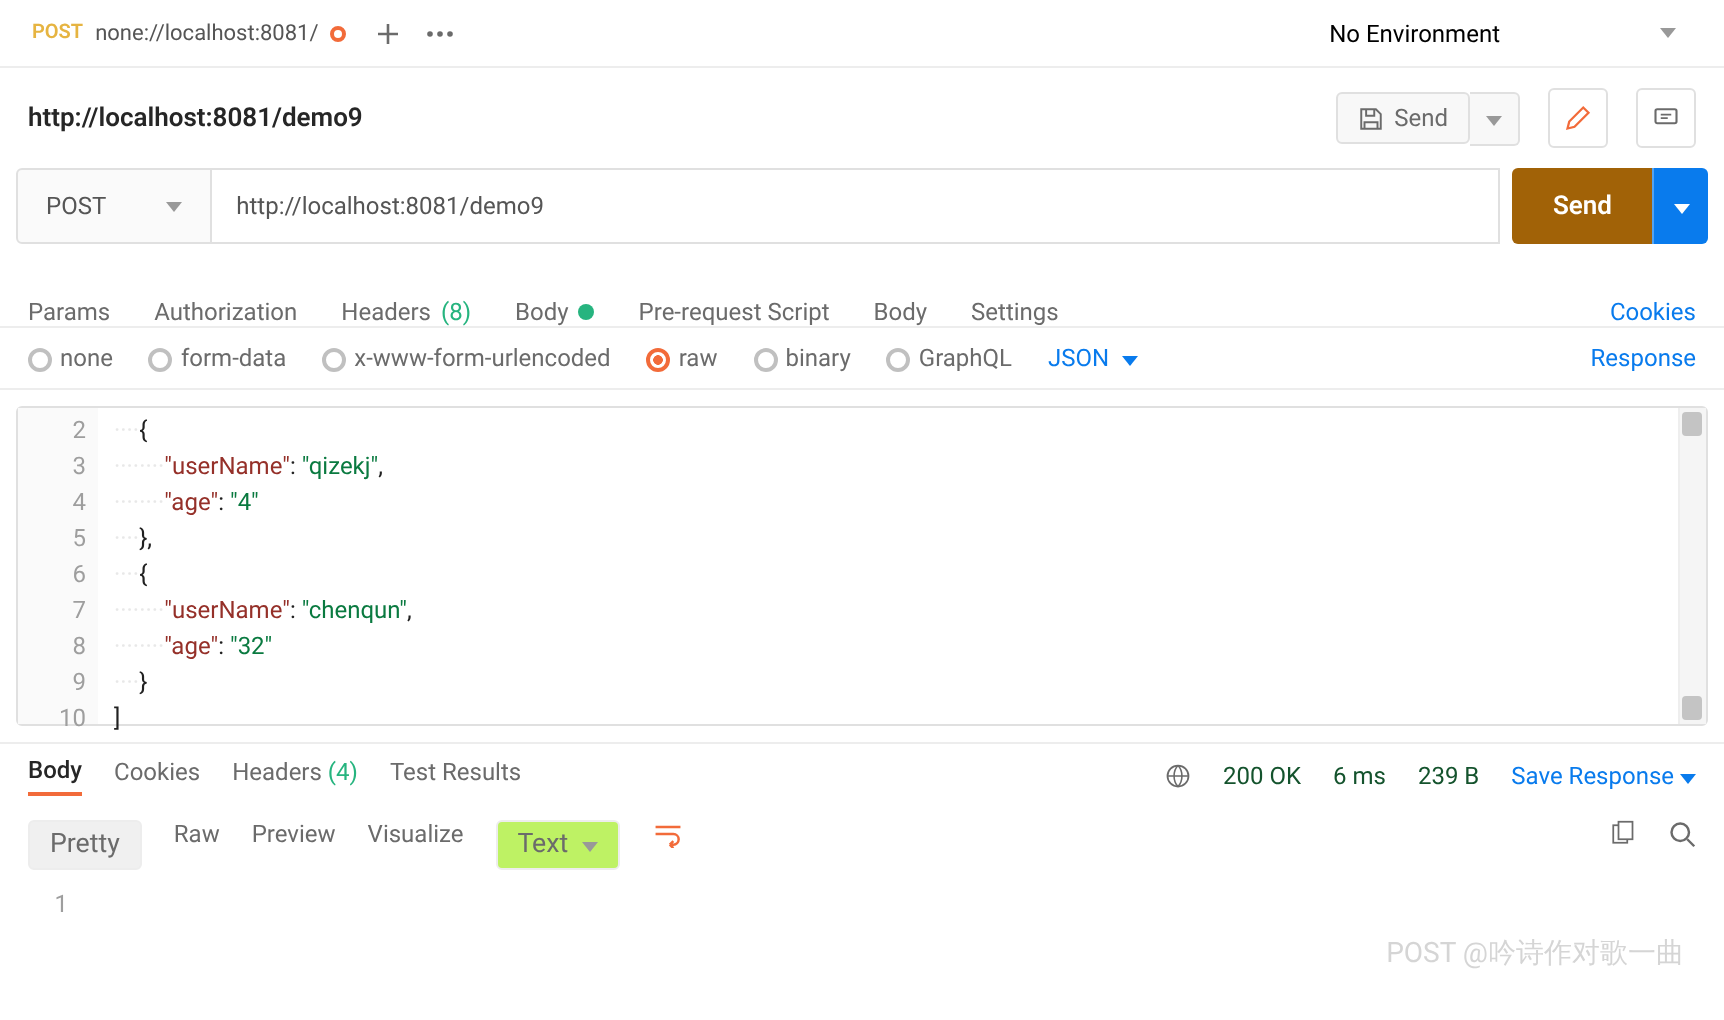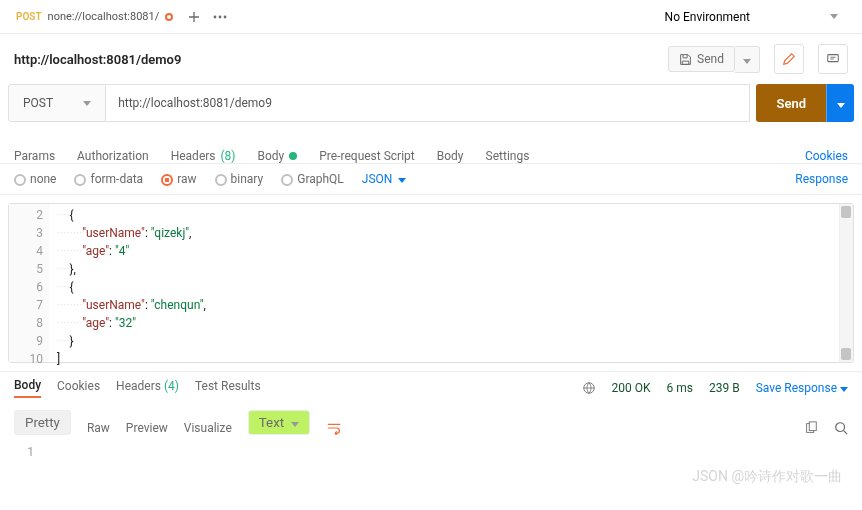--- a/index.html
+++ b/index.html
@@ -37,21 +37,21 @@
 .code{padding:2px 0 0 48px;line-height:18px;white-space:pre}
 .k{color:#953029}.v{color:#0a7a40}
 .guides{color:#e8e8e8}
 .minimap{position:absolute;right:0;top:0;width:14px;height:100%;background:#f5f5f5;border-left:1px solid #eee}
 .minimap .mk{position:absolute;right:2px;width:10px;height:12px;background:#c4c4c4;border-radius:2px}
 .resp-head{display:flex;align-items:center;padding:6px 14px;gap:16px;font-size:12px;color:#6b6b6b;border-top:1px solid #ededed}
 .resp-head .rt{cursor:pointer;padding-bottom:4px}
 .resp-head .rt.active{color:#262626;border-bottom:2px solid #f26b3a;font-weight:500}
 .count-green{color:#26b47f}
 .status{color:#14532d}
-.resp-sub{display:flex;align-items:flex-end;gap:16px;padding:6px 14px;font-size:12px;color:#6b6b6b}
+.resp-sub{display:flex;align-items:flex-start;gap:16px;padding:6px 14px;font-size:12px;color:#6b6b6b}
 .pretty-btn{background:#bef264;border:1px solid #ededed;border-radius:3px;padding:4px 10px;color:#6b6b6b}
 .pretty-btn.active{background:#f0f0f0}
 .resp-body{font-family:Consolas,Monaco,monospace;font-size:12px;padding:4px 14px;display:flex;gap:20px}
 .resp-body .ln{color:#9e9e9e;width:20px;text-align:right}
 .watermark{position:absolute;right:20px;bottom:24px;color:#d5d5d5;font-size:14px;pointer-events:none}
 svg{display:block}
 .caret{display:inline-block;width:0;height:0;border-left:4px solid transparent;border-right:4px solid transparent;border-top:5px solid #999;cursor:pointer}
 .caret-blue{border-top-color:#097bed}
 </style>
 </head>
@@ -131,20 +131,21 @@
   <span class="t">Pre-request Script</span>
   <span class="t">Body</span>
   <span class="t">Settings</span>
   <div class="spacer"></div>
   <span class="link">Cookies</span>
 </div>
 
 <div class="subtabs">
   <span><span class="radio"></span><span>none</span></span>
   <span><span class="radio"></span><span>form-data</span></span>
+  <span><span class="radio"></span><span>x-www-form-urlencoded</span></span>
   <span><span class="radio sel"></span><span>raw</span></span>
   <span><span class="radio"></span><span>binary</span></span>
   <span><span class="radio"></span><span>GraphQL</span></span>
   <span class="link"><span>JSON</span>&nbsp;&nbsp;<span class="caret caret-blue"></span></span>
   <div class="spacer"></div>
   <span class="link">Response</span>
 </div>
 
 <div class="editor">
   <div class="gutter" id="gutter">2<br>3<br>4<br>5<br>6<br>7<br>8<br>9<br>10<br></div>
@@ -188,13 +189,13 @@
   <svg width="14" height="14" viewBox="0 0 16 16">
       <circle cx="7" cy="7" r="5" fill="none" stroke="#6b6b6b" stroke-width="1.4"></circle>
       <path d="M11 11l4 4" stroke="#6b6b6b" stroke-width="1.4"></path>
     </svg>
 </div>
 
 <div class="resp-body">
   <span class="ln">1</span>
 </div>
 
-<div class="watermark">JSON @吟诗作对歌一曲</div>
+<div class="watermark">POST @吟诗作对歌一曲</div>
 
 </body></html>

